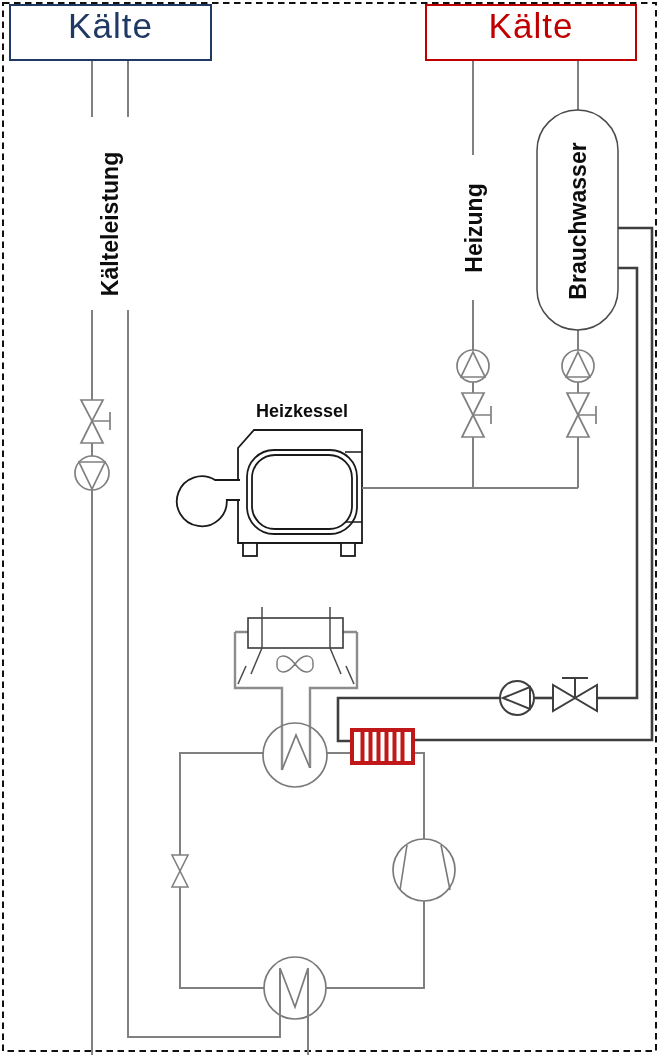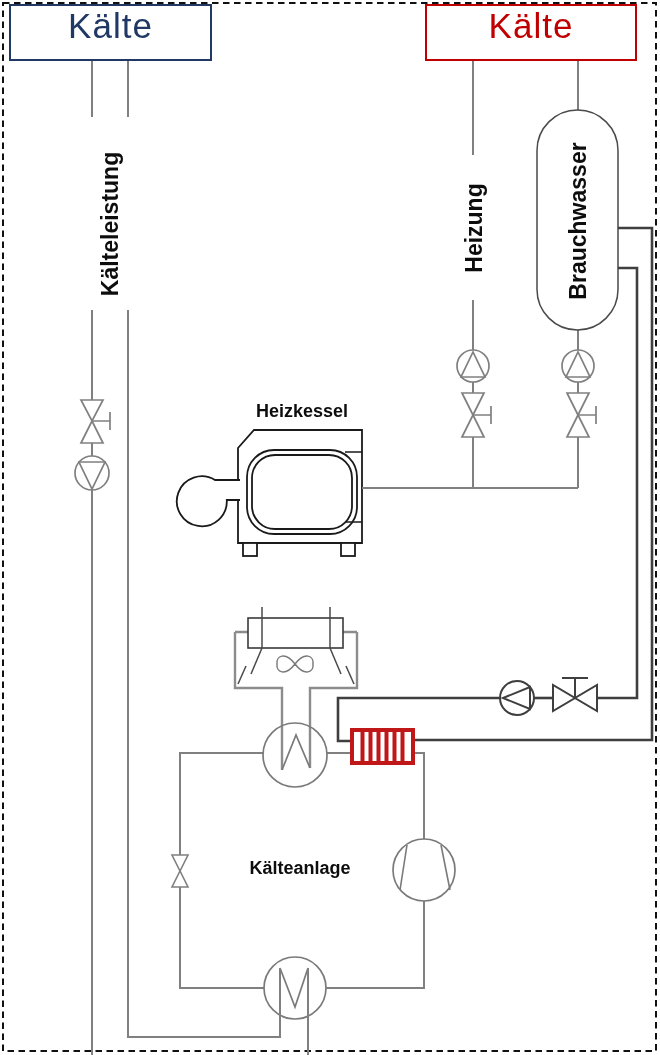--- a/index.html
+++ b/index.html
@@ -148,15 +148,14 @@
 </div>
 <div id="warme-box" class="titlebox">
   <span>Kälte</span>
 </div>
 
 <div class="rotlabel" style="left:110px;top:224px;">Kälteleistung</div>
 <div class="rotlabel" style="left:474px;top:228px;">Heizung</div>
 <div class="rotlabel" style="left:578px;top:221px;">Brauchwasser</div>
 
 <div class="flatlabel" style="left:302px;top:411px;">Heizkessel</div>
-<div class="flatlabel" style="left:300px;top:868px;">Kälteanlage</div>
 
 </div>
 
 </body></html>

